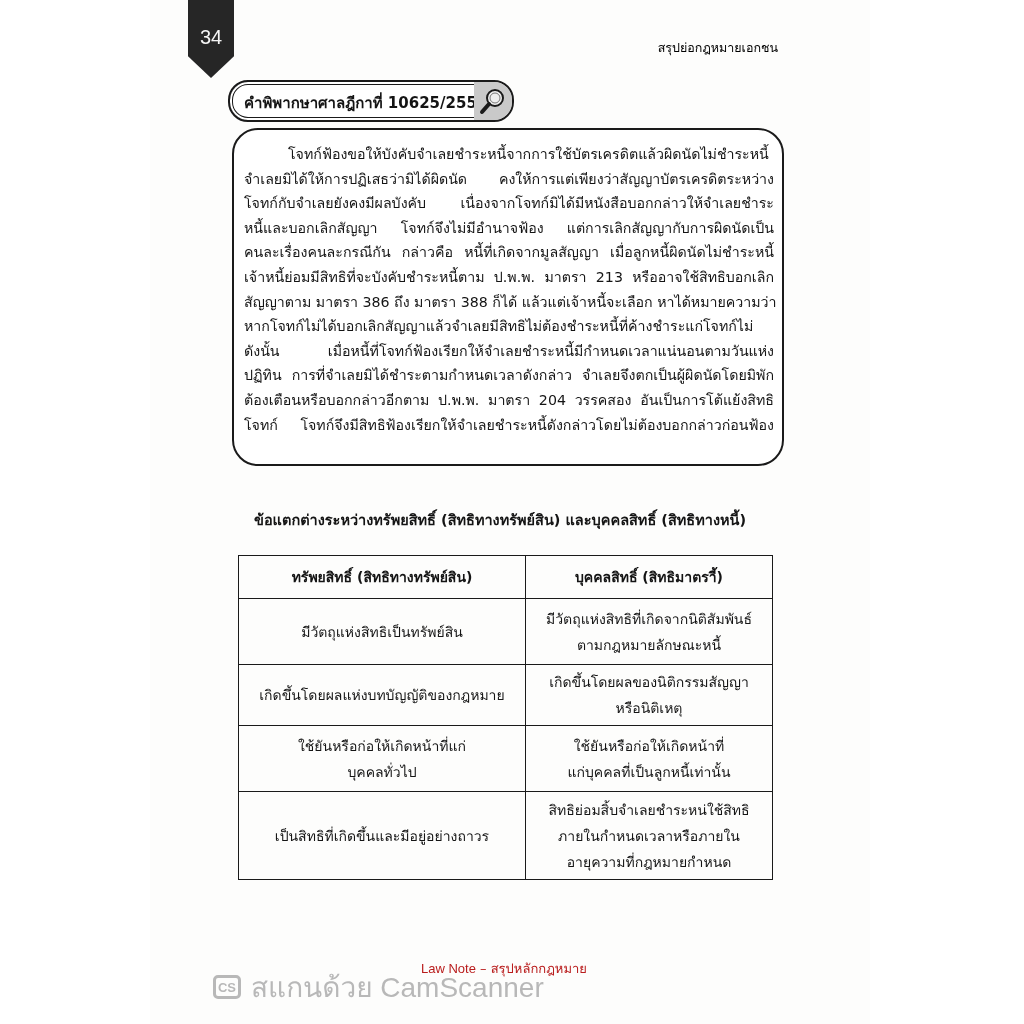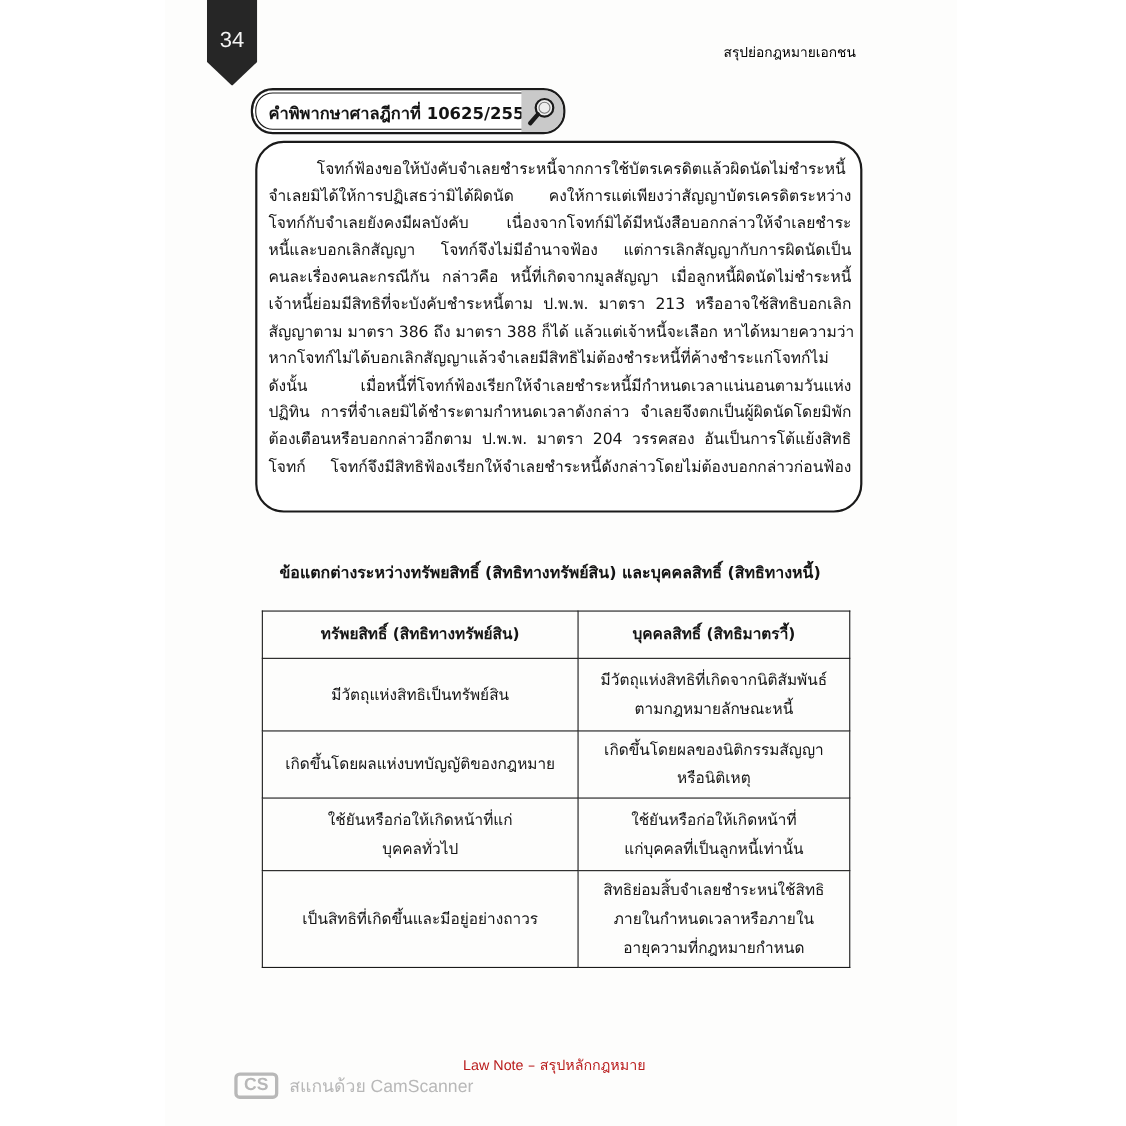--- a/index.html
+++ b/index.html
@@ -77,26 +77,26 @@
       position: absolute; left: 421px; top: 958px;
       font-size: 13px; color: #b91c1c; white-space: nowrap;
     }
     .foot .en { font-family: "Liberation Sans", sans-serif; }
     .watermark {
       position: absolute; left: 213px; top: 972px; height: 30px;
       display: flex; align-items: center; gap: 10px;
       color: #b8b8b8;
     }
     .wm-badge {
-      width: 40px; height: 24px; border: 3px solid #b8b8b8; border-radius: 5px;
-      box-sizing: border-box; font-size: 16px; font-weight: bold;
+      width: 28px; height: 24px; border: 3px solid #b8b8b8; border-radius: 5px;
+      box-sizing: border-box; font-size: 13px; font-weight: bold;
       display: flex; align-items: center; justify-content: center;
       font-family: "Liberation Sans", sans-serif;
     }
-    .wm-text { font-size: 16px; font-family: "Liberation Sans", sans-serif; }
+    .wm-text { font-size: 28px; font-family: "Liberation Sans", sans-serif; }
   </style>
 </head>
 <body>
 
 <div class="page"></div>
 
 <div class="page-tab"></div>
 <div class="page-num">34</div>
 <div class="running-head">สรุปย่อกฎหมายเอกชน</div>
 

